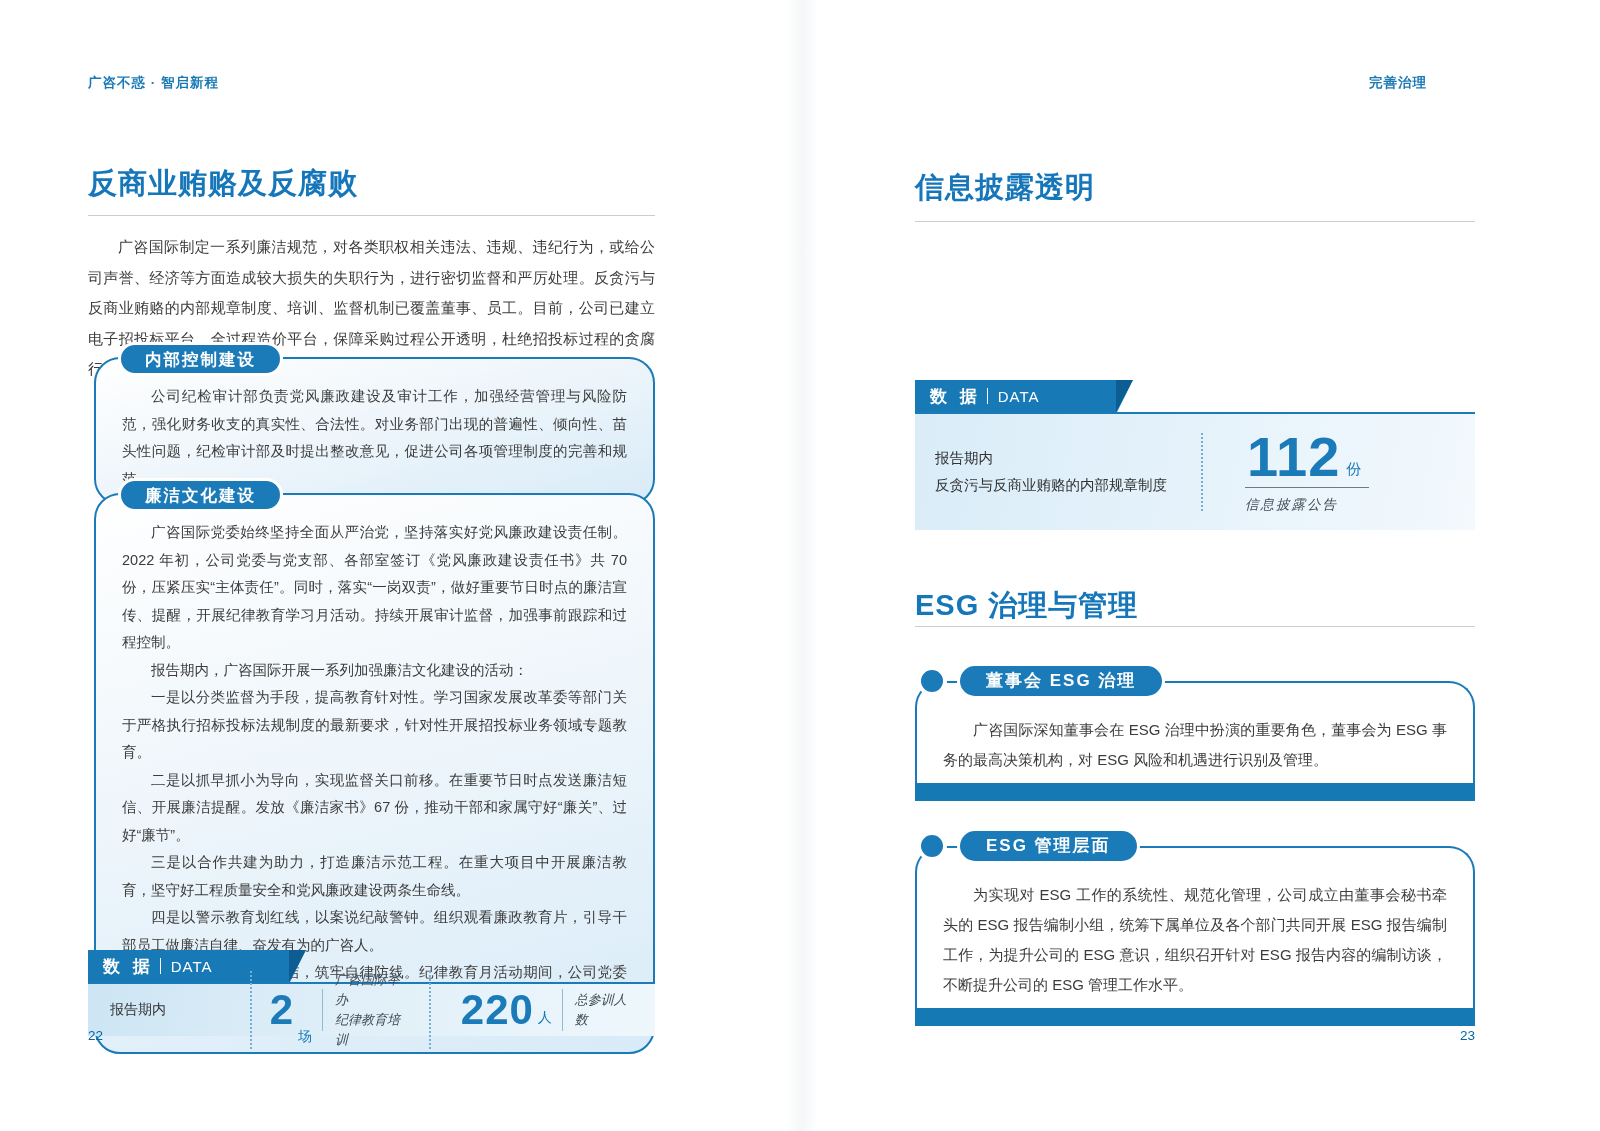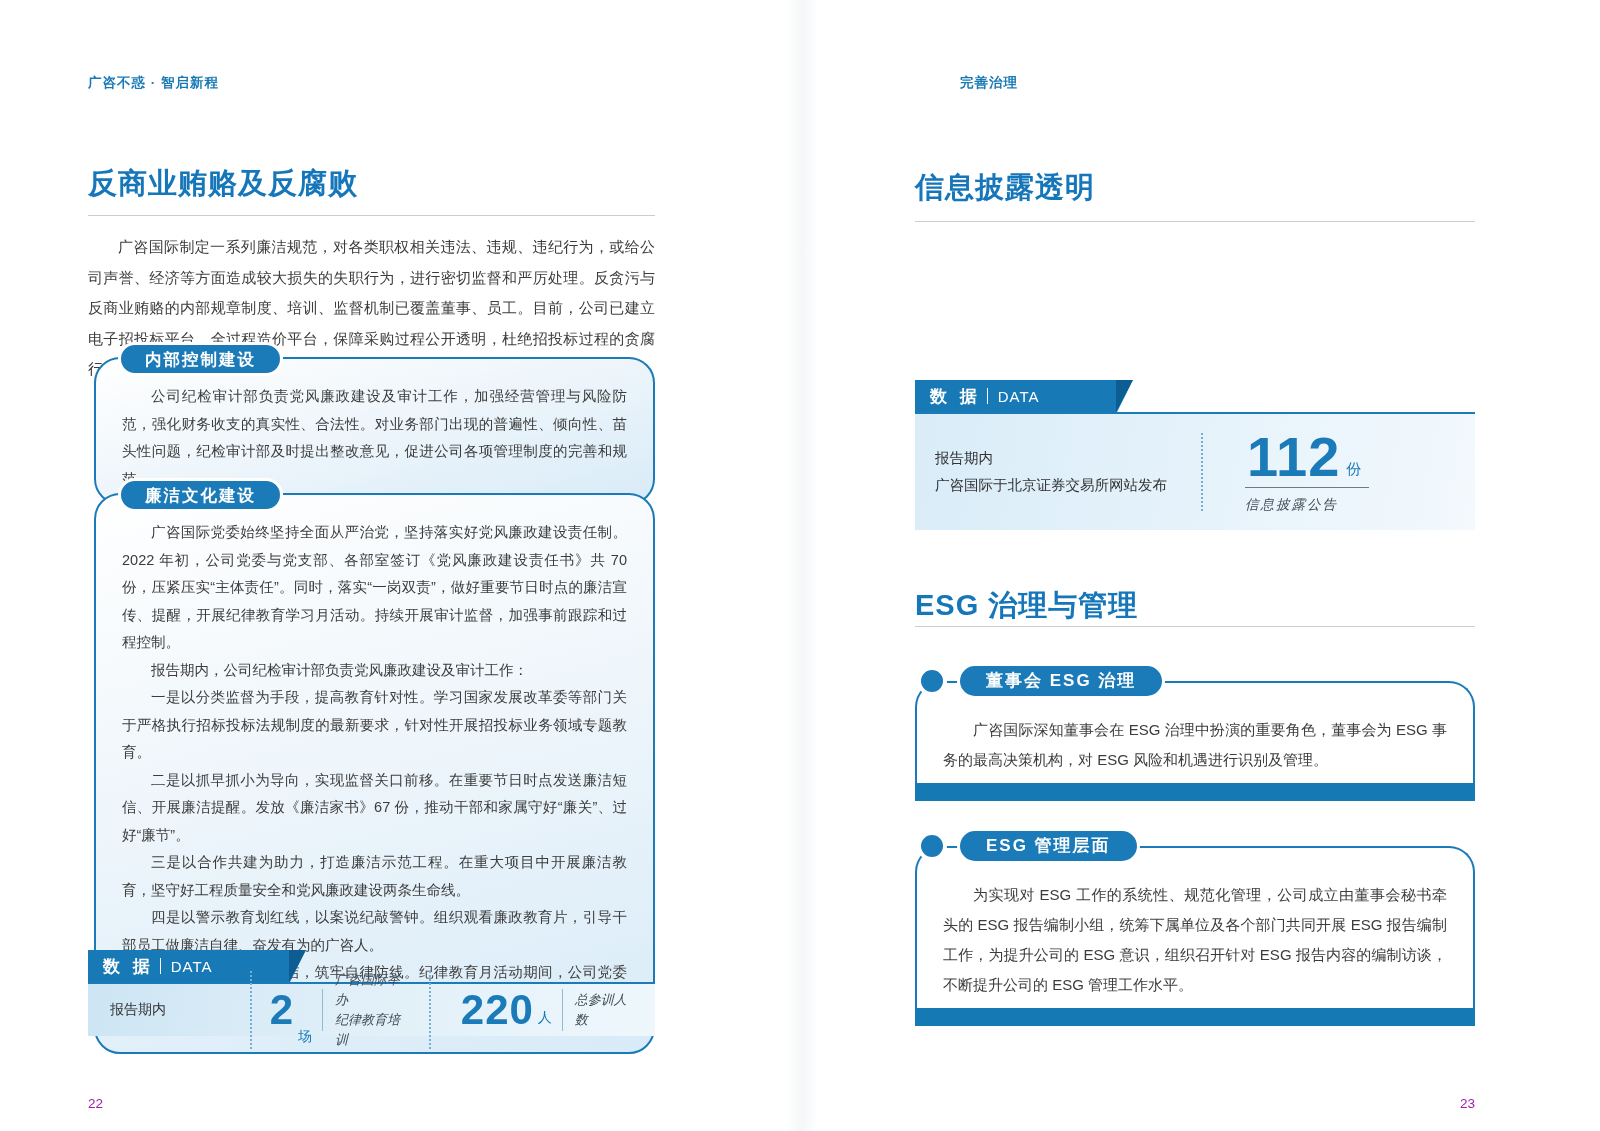--- a/index.html
+++ b/index.html
@@ -4,21 +4,21 @@
 <style>
   * { margin:0; padding:0; box-sizing:border-box; }
   html,body { width:1600px; height:1131px; background:#ffffff; font-family:"Liberation Sans", sans-serif; }
   .sheet { position:relative; width:1600px; height:1131px; background:#ffffff; overflow:hidden;border-radius:13px; }
 
   .fold { position:absolute; left:786px; top:0; width:32px; height:1131px;
           background:linear-gradient(to right, rgba(0,0,0,0), rgba(110,130,148,0.07), rgba(0,0,0,0)); }
 
   .hdr { position:absolute; top:74px; font-size:13.5px; font-weight:bold; color:#1a7ab5; letter-spacing:1px; }
   .hdr-left { left:88px; }
-  .hdr-right { left:960px; width:560px; }
+  .hdr-right { left:867px; width:560px; text-align:right; }
 
   .col { position:absolute; top:0; height:1131px; }
   .col-left { left:88px; width:567px; }
   .col-right { left:915px; width:560px; }
 
   .title { position:absolute; left:0; font-size:29px; font-weight:bold; color:#1576ba; letter-spacing:1px; }
   .t-left { top:164px; }
   .t-right { top:168px; }
   .rule { position:absolute; left:0; right:0; border-top:1px solid #c9cdd0; }
   .rule-l { top:215px; }
@@ -86,21 +86,21 @@
   .esg-body { border:2px solid #1b7ab8; border-bottom:none; border-radius:26px 26px 0 0;
               background:#ffffff; padding:32px 26px 8px 26px; min-height:88px; }
   .esg-bar { height:18px; background:#1579b4; }
   .esg-pillrow { position:absolute; top:-18px; left:2px; display:flex; align-items:center; z-index:2; }
   .esg-dot { width:30px; height:30px; border-radius:50%; background:#1b7ab8; border:4px solid #ffffff; }
   .esg-pill { margin-left:10px; height:36px; line-height:30px; padding:0 26px; background:#1b7ab8;
               color:#ffffff; font-size:17px; font-weight:bold; letter-spacing:2px; border-radius:18px;
               border:3px solid #ffffff; }
   .esg-text { font-size:15px; color:#3c3c3c; line-height:30px; text-align:justify; text-indent:2em; }
 
-  .pgnum { position:absolute; top:1096px; font-size:13.5px; color:#a21caf; }
+  .pgnum { position:absolute; top:1028px; font-size:13.5px; color:#0369a1; }
   .pg-l { left:0; }
   .pg-r { right:0; }
 </style>
 </head>
 <body>
 
 <div class="sheet">
   <div class="fold"></div>
 
   <div class="hdr hdr-left">广咨不惑 · 智启新程</div>
@@ -112,21 +112,21 @@
     <p class="intro intro-l">广咨国际制定一系列廉洁规范，对各类职权相关违法、违规、违纪行为，或给公司声誉、经济等方面造成较大损失的失职行为，进行密切监督和严厉处理。反贪污与反商业贿赂的内部规章制度、培训、监督机制已覆盖董事、员工。目前，公司已建立电子招投标平台、全过程造价平台，保障采购过程公开透明，杜绝招投标过程的贪腐行为。</p>
 
     <section class="panel panel-1">
       <div class="pill">内部控制建设</div>
       <p class="panel-text">公司纪检审计部负责党风廉政建设及审计工作，加强经营管理与风险防范，强化财务收支的真实性、合法性。对业务部门出现的普遍性、倾向性、苗头性问题，纪检审计部及时提出整改意见，促进公司各项管理制度的完善和规范。</p>
     </section>
 
     <section class="panel panel-2">
       <div class="pill">廉洁文化建设</div>
       <p class="panel-text">广咨国际党委始终坚持全面从严治党，坚持落实好党风廉政建设责任制。2022 年初，公司党委与党支部、各部室签订《党风廉政建设责任书》共 70 份，压紧压实“主体责任”。同时，落实“一岗双责”，做好重要节日时点的廉洁宣传、提醒，开展纪律教育学习月活动。持续开展审计监督，加强事前跟踪和过程控制。</p>
-      <p class="panel-text">报告期内，公司纪检审计部负责党风廉政建设及审计工作：</p>
+      <p class="panel-text">报告期内，广咨国际开展一系列加强廉洁文化建设的活动：</p>
       <p class="panel-text">一是以分类监督为手段，提高教育针对性。学习国家发展改革委等部门关于严格执行招标投标法规制度的最新要求，针对性开展招投标业务领域专题教育。</p>
       <p class="panel-text">二是以抓早抓小为导向，实现监督关口前移。在重要节日时点发送廉洁短信、开展廉洁提醒。发放《廉洁家书》67 份，推动干部和家属守好“廉关”、过好“廉节”。</p>
       <p class="panel-text">三是以合作共建为助力，打造廉洁示范工程。在重大项目中开展廉洁教育，坚守好工程质量安全和党风廉政建设两条生命线。</p>
       <p class="panel-text">四是以警示教育划红线，以案说纪敲警钟。组织观看廉政教育片，引导干部员工做廉洁自律、奋发有为的广咨人。</p>
       <p class="panel-text">五是以集体谈话促廉洁，筑牢自律防线。纪律教育月活动期间，公司党委书记、纪委书记分别与中层以上干部员工开展集体廉洁提醒谈话，增强干部履职担当和廉洁意识。</p>
     </section>
 
     <div class="datablock db-left">
       <div class="data-tab">
         <span class="tab-zh">数 据</span>
@@ -164,21 +164,21 @@
 
     <div class="datablock db-right">
       <div class="data-tab">
         <span class="tab-zh">数 据</span>
         <span class="tab-sep"></span>
         <span class="tab-en">DATA</span>
       </div>
       <div class="data-panel">
         <div class="panel-info">
           <div>报告期内</div>
-          <div>广咨国际于北京证券交易所网站发布</div>
+          <div>反贪污与反商业贿赂的内部规章制度</div>
         </div>
         <div class="dotsep"></div>
         <div class="figure">
           <div class="figure-row">
             <span class="bignum">112</span>
             <span class="bigunit">份</span>
           </div>
           <div class="figure-label">信息披露公告</div>
         </div>
       </div>

